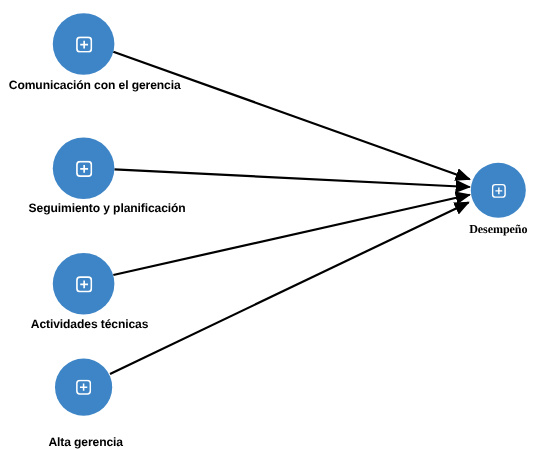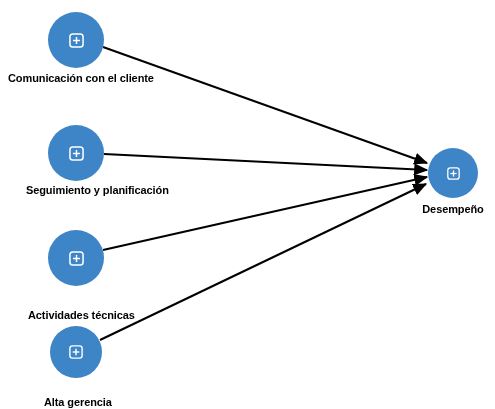--- a/index.html
+++ b/index.html
@@ -40,20 +40,21 @@
     position: absolute;
     white-space: nowrap;
     color: #000000;
     font-weight: bold;
     font-size: 11px;
     letter-spacing: -0.1px;
   }
   .node-label.center {
     transform: translateX(-50%);
     text-align: left;
+    font-family: Liberation Serif, serif;
   }
 </style>
 </head>
 <body>
 
 <div id="canvas">
 
   <svg id="edge-layer" viewBox="0 0 495 409" width="495" height="409" xmlns="http://www.w3.org/2000/svg">
     <defs>
       <marker id="arrowhead" markerWidth="7" markerHeight="7" refX="6.4" refY="3" orient="auto" markerUnits="strokeWidth">
@@ -69,37 +70,37 @@
   </svg>
 
   <div id="nodes-group">
       <div class="node" style="left: 76px; top: 40px; width: 56px; height: 56px; background: rgb(61, 133, 198);">
         <svg class="node-icon" width="15" height="15" viewBox="0 0 16 16">
           <rect x="1" y="1" width="14" height="14" rx="3" ry="3" fill="none" stroke="#ffffff" stroke-width="1.6"></rect>
           <line x1="4.2" y1="8" x2="11.8" y2="8" stroke="#ffffff" stroke-width="1.6"></line>
           <line x1="8" y1="4.2" x2="8" y2="11.8" stroke="#ffffff" stroke-width="1.6"></line>
         </svg>
       </div>
-      <div class="node-label" style="left: 8px; top: 72px; color: rgb(0, 0, 0);">Comunicación con el cliente</div>
+      <div class="node-label" style="left: 8px; top: 72px; color: rgb(0, 0, 0);">Comunicación con el gerencia</div>
       <div class="node" style="left: 76px; top: 153px; width: 56px; height: 56px; background: rgb(61, 133, 198);">
         <svg class="node-icon" width="15" height="15" viewBox="0 0 16 16">
           <rect x="1" y="1" width="14" height="14" rx="3" ry="3" fill="none" stroke="#ffffff" stroke-width="1.6"></rect>
           <line x1="4.2" y1="8" x2="11.8" y2="8" stroke="#ffffff" stroke-width="1.6"></line>
           <line x1="8" y1="4.2" x2="8" y2="11.8" stroke="#ffffff" stroke-width="1.6"></line>
         </svg>
       </div>
       <div class="node-label" style="left: 26px; top: 184px; color: rgb(0, 0, 0);">Seguimiento y planificación</div>
       <div class="node" style="left: 76px; top: 258px; width: 56px; height: 56px; background: rgb(61, 133, 198);">
         <svg class="node-icon" width="15" height="15" viewBox="0 0 16 16">
           <rect x="1" y="1" width="14" height="14" rx="3" ry="3" fill="none" stroke="#ffffff" stroke-width="1.6"></rect>
           <line x1="4.2" y1="8" x2="11.8" y2="8" stroke="#ffffff" stroke-width="1.6"></line>
           <line x1="8" y1="4.2" x2="8" y2="11.8" stroke="#ffffff" stroke-width="1.6"></line>
         </svg>
       </div>
-      <div class="node-label" style="left: 28px; top: 289px; color: rgb(0, 0, 0); margin-top: 20px;">Actividades técnicas</div>
+      <div class="node-label" style="left: 28px; top: 289px; color: rgb(0, 0, 0);">Actividades técnicas</div>
       <div class="node" style="left: 76px; top: 352px; width: 52px; height: 52px; background: rgb(61, 133, 198);">
         <svg class="node-icon" width="14" height="14" viewBox="0 0 16 16">
           <rect x="1" y="1" width="14" height="14" rx="3" ry="3" fill="none" stroke="#ffffff" stroke-width="1.6"></rect>
           <line x1="4.2" y1="8" x2="11.8" y2="8" stroke="#ffffff" stroke-width="1.6"></line>
           <line x1="8" y1="4.2" x2="8" y2="11.8" stroke="#ffffff" stroke-width="1.6"></line>
         </svg>
       </div>
       <div class="node-label" style="left: 44px; top: 396px; color: rgb(0, 0, 0);">Alta gerencia</div>
       <div class="node" style="left: 453px; top: 173px; width: 50px; height: 50px; background: rgb(61, 133, 198);">
         <svg class="node-icon" width="13" height="13" viewBox="0 0 16 16">

